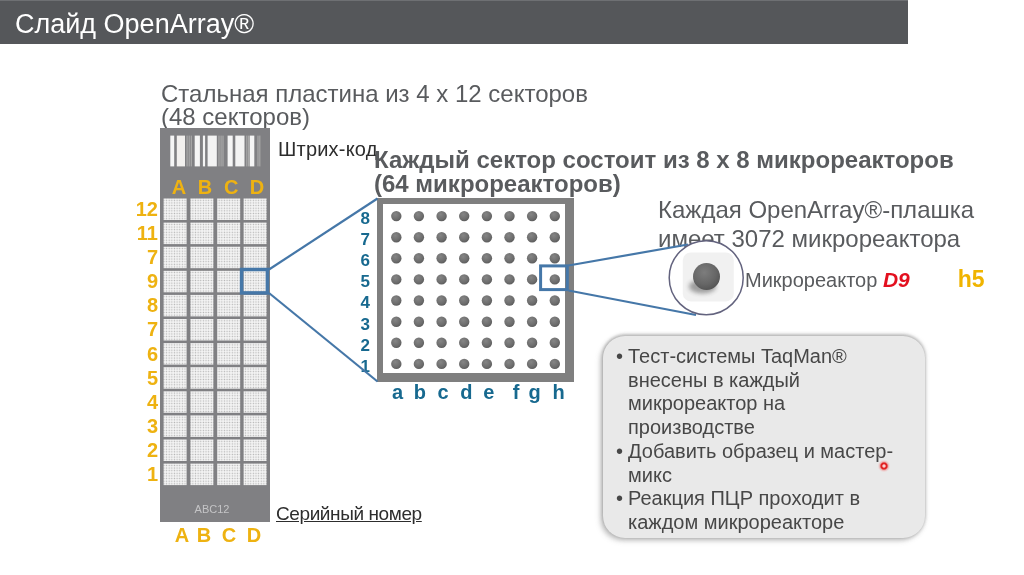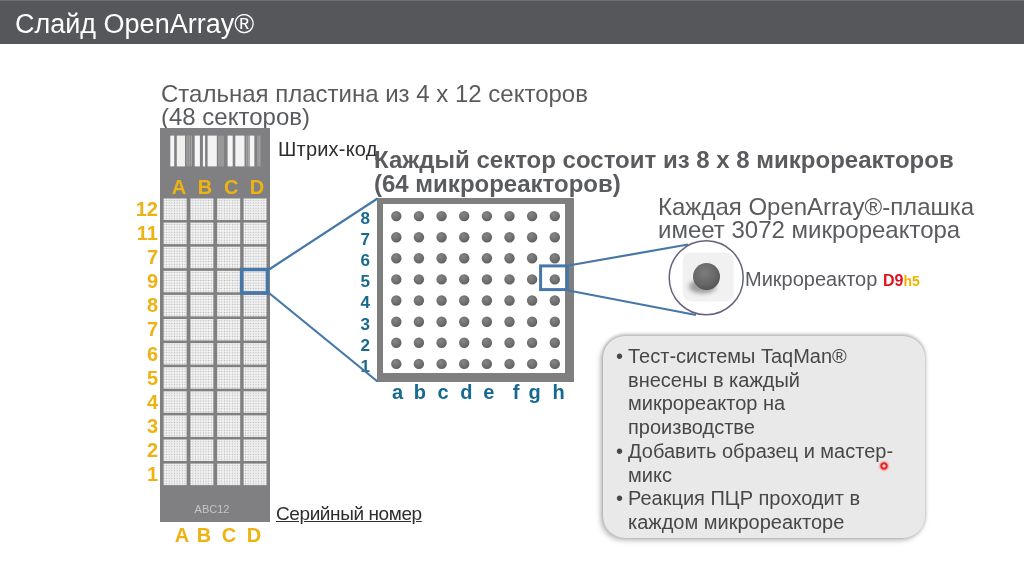--- a/index.html
+++ b/index.html
@@ -6,21 +6,21 @@
   body{width:1024px;height:575px;position:relative;background:#fff;
        font-family:"Liberation Sans", sans-serif;overflow:hidden;}
   .abs{position:absolute;}
   .cap{color:#595b5e;font-size:24px;line-height:23.9px;white-space:nowrap;}
   .yel{color:#eeb211;font-weight:bold;}
   .teal{color:#17698f;font-weight:bold;}
 </style>
 </head>
 <body>
 
-<div class="abs" style="left:0;top:0;width:1024px;height:44px;background:#55575a;border-top:1px solid #6e7073;box-sizing:border-box;">
+<div class="abs" style="left:0;top:0;width:908px;height:44px;background:#55575a;border-top:1px solid #6e7073;box-sizing:border-box;">
 
   <div class="abs" style="left:15px;top:0;font-size:27px;line-height:47px;color:#ffffff;">Слайд OpenArray®</div>
 </div>
 
 <div class="cap abs" style="left:161px;top:81.5px;">Стальная пластина из 4 х 12 секторов<br>(48 секторов)</div>
 
 <svg class="abs" style="left:160px;top:128px;" width="110" height="394" viewBox="0 0 110 394">
   <defs>
     <pattern id="sectex" width="2.63" height="2.63" patternUnits="userSpaceOnUse">
       <rect width="2.63" height="2.63" fill="#f7f7f7"></rect>
@@ -205,23 +205,23 @@
   <span class="abs" style="left:397.5px;transform:translateX(-50%);">a</span>
   <span class="abs" style="left:419.9px;transform:translateX(-50%);">b</span>
   <span class="abs" style="left:443.1px;transform:translateX(-50%);">c</span>
   <span class="abs" style="left:466.3px;transform:translateX(-50%);">d</span>
   <span class="abs" style="left:488.9px;transform:translateX(-50%);">e</span>
   <span class="abs" style="left:516.2px;transform:translateX(-50%);">f</span>
   <span class="abs" style="left:534.5px;transform:translateX(-50%);">g</span>
   <span class="abs" style="left:558.7px;transform:translateX(-50%);">h</span>
 </div>
 
-<div class="cap abs" style="left:658px;top:194.5px;line-height:23px;">Каждая OpenArray®-плашка<br>имеет 3072 микрореактора</div>
-
-<div class="abs" style="left:745px;top:267px;font-size:20px;line-height:24px;color:#595b5e;white-space:nowrap;">Микрореактор <b style="color:#e3101f;font-size:16px;">D9</b><b style="color:#f0b400;font-size:14px;">h5</b></div>
+<div class="cap abs" style="left:658px;top:194.5px;line-height:29px;">Каждая OpenArray®-плашка<br>имеет 3072 микрореактора</div>
+
+<div class="abs" style="left:745px;top:267px;font-size:20px;line-height:24px;color:#595b5e;white-space:nowrap;">Микрореактор <b style="color:#e3101f;font-size:21px;font-style:italic;">D9</b><b style="color:#f0b400;font-size:23px;margin-left:48px;">h5</b></div>
 
 <div class="abs" style="left:603px;top:336px;width:322px;height:202px;border-radius:22px;
      background:#e9e9e9;box-shadow:0 0 4px rgba(120,120,120,0.5),-3px 3px 5px rgba(120,120,120,0.35),0 -2px 3px rgba(130,130,130,0.35);">
   <div style="position:absolute;left:13px;top:9px;width:300px;font-size:20px;line-height:23.7px;color:#474747;">
 
     <div style="position:relative;padding-left:12px;"><span style="position:absolute;left:0;">•</span>Тест-системы TaqMan® внесены в каждый микрореактор на производстве</div>
 
     <div style="position:relative;padding-left:12px;"><span style="position:absolute;left:0;">•</span>Добавить образец и мастер-микс</div>
 
     <div style="position:relative;padding-left:12px;"><span style="position:absolute;left:0;">•</span>Реакция ПЦР проходит в каждом микрореакторе</div>

